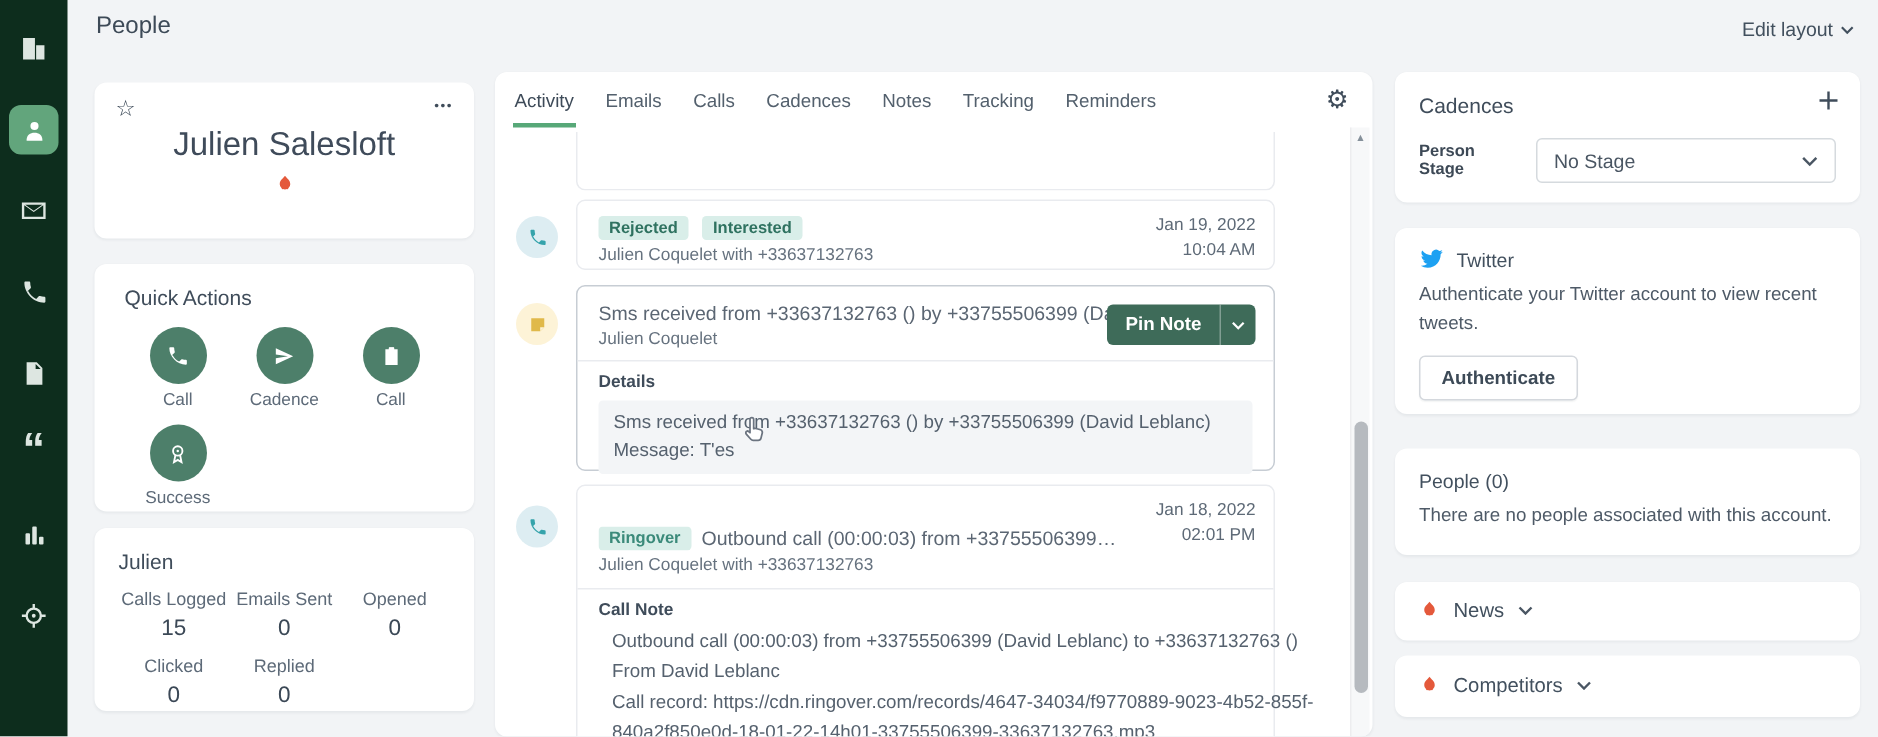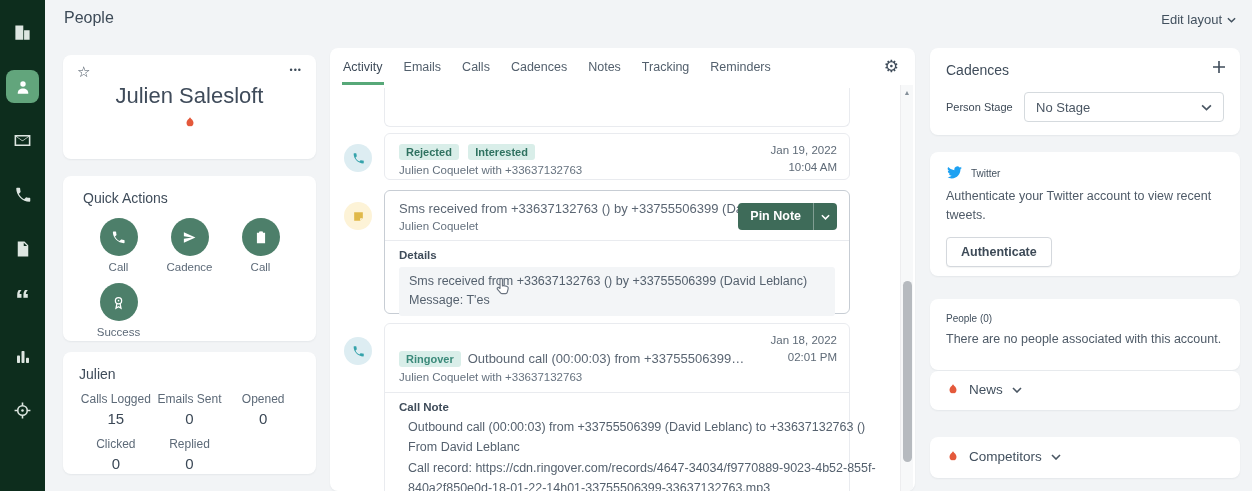--- a/index.html
+++ b/index.html
@@ -87,34 +87,34 @@
 
   .scrollbar { position:absolute; right:2px; top:37px; bottom:0; width:13px; background:#f7f8f9; border-left:1px solid #ededef; }
   .scroll-up { display:block; text-align:center; font-size:7px; color:#85909a; padding-top:4px; }
   .scroll-thumb { position:absolute; left:2px; top:196px; width:9px; height:181px; background:#b6babf; border-radius:5px; cursor:grab; }
 
   
   .r-card { left:930px; width:310px; padding:14px 16px; }
   .cadences-card { top:48px; height:87px; }
   .plus-btn { position:absolute; right:14px; top:12px; cursor:pointer; }
   .stage-row { display:flex; align-items:center; margin-top:14px; gap:10px; }
-  .stage-label { font-size:11px; font-weight:normal; color:#3d4956; width:68px; }
+  .stage-label { font-size:11px; font-weight:bold; color:#3d4956; width:68px; }
   .select { flex:1; height:30px; border:1px solid #d5dade; border-radius:4px; background:#fff;
             display:flex; align-items:center; justify-content:space-between; padding:0 11px;
             font-size:13px; color:#4a5663; cursor:pointer; }
 
   .twitter-card { top:152px; height:124px; }
-  .r-head { display:flex; align-items:center; gap:8px; font-size:10px; color:#42505e; }
+  .r-head { display:flex; align-items:center; gap:8px; font-size:13px; color:#42505e; }
   .r-text { font-size:12.5px; color:#4e5a67; line-height:1.5; margin-top:6px; }
   .btn-outline { display:inline-block; margin-top:12px; background:#fff; border:1px solid #d4d8dd; border-radius:4px;
                  padding:7px 14px; font-size:12.5px; font-weight:bold; color:#3d4a57; cursor:pointer;
                  box-shadow:0 1px 1px rgba(25,35,45,.05); }
 
   .people-card { top:299px; height:71px; }
-  .news-card { top:371px; height:39px; padding:11px 16px; cursor:pointer;text-align:right; }
+  .news-card { top:388px; height:39px; padding:11px 16px; cursor:pointer;text-align:right; }
   .competitors-card { top:437px; height:41px; padding:12px 16px; cursor:pointer; }
   .collapse-head { display:flex; align-items:center; gap:9px; font-size:13.5px; color:#42505e; }
 
   .cursor { position:absolute; left:494px; top:277px; z-index:9; }
 </style>
 </head>
 <body>
 
 <div class="app">
 

